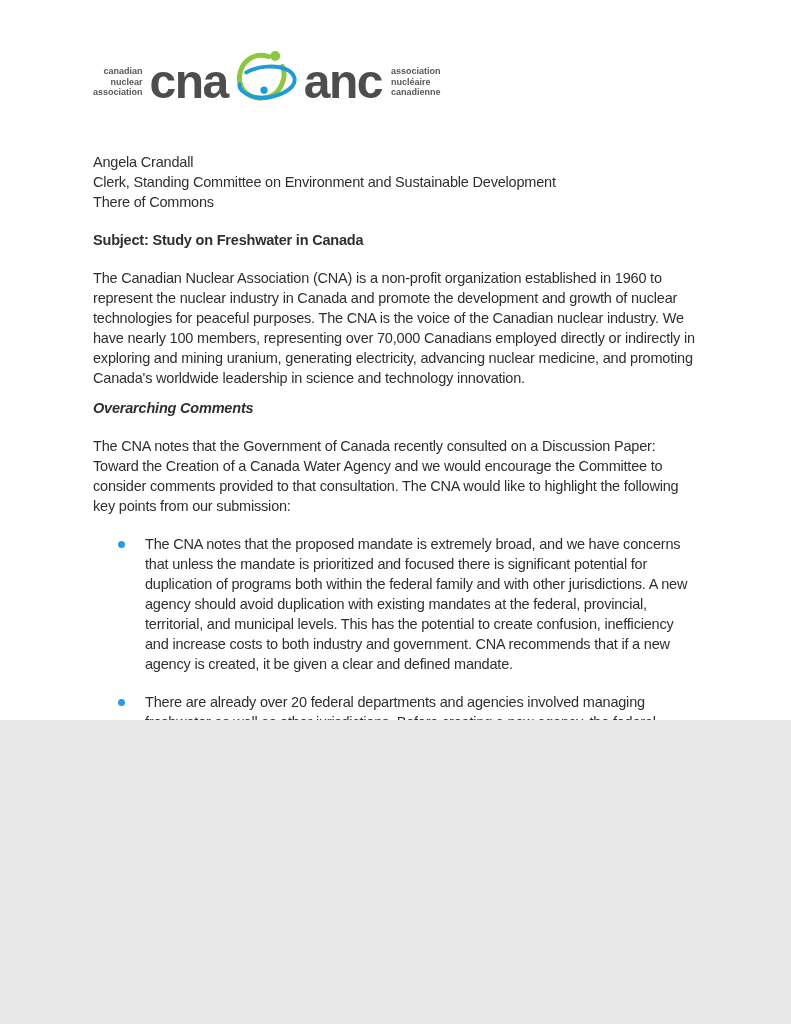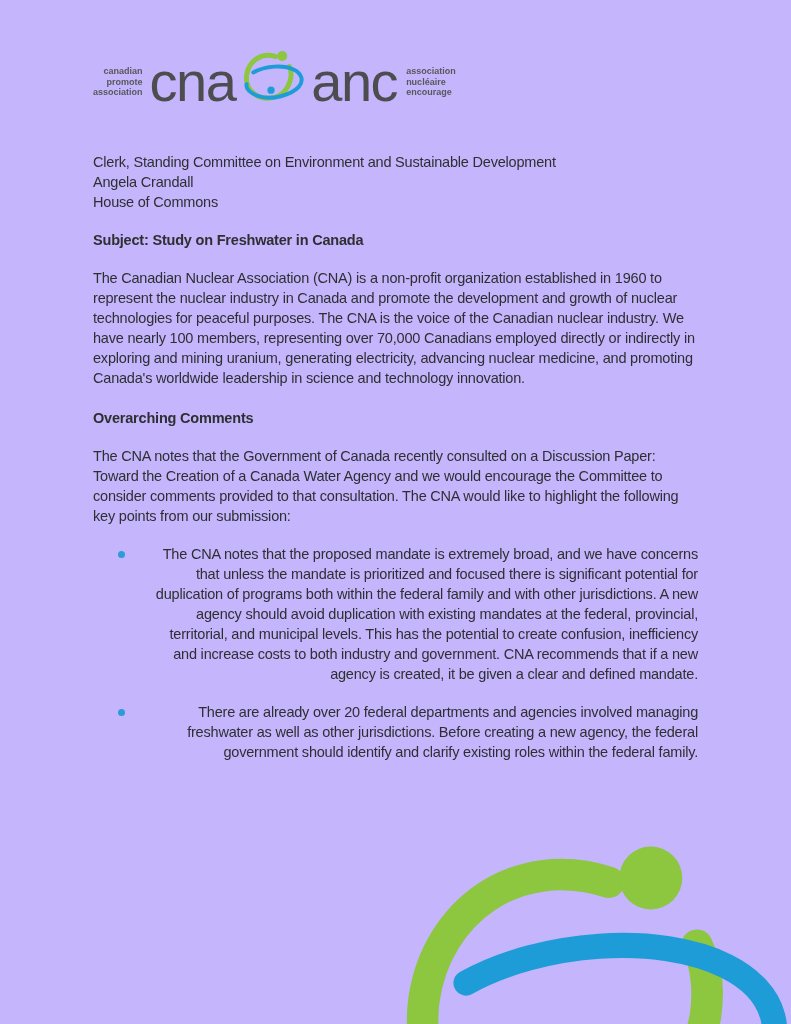--- a/index.html
+++ b/index.html
@@ -1,56 +1,56 @@
 <!DOCTYPE html>
 <html><head>
 <meta charset="utf-8">
 <style>
   html,body{margin:0;padding:0;background:#e8e8e8;}
   .page{
     position:relative;
-    width:791px;height:1024px;
+    width:791px;height:720px;
     margin:0 auto;
-    background:#c4b5fd;
+    background:#ffffff;
     overflow:hidden;
     color:#2f2f31;
     font:400 14.5px/20px "Liberation Sans", sans-serif;
     letter-spacing:-0.2px;
   }
   .content{position:relative;z-index:1;padding:52px 93px 0 93px;}
 
   
   .logo{display:flex;align-items:center;height:60px;}
   .logo-small{
     font-size:9px;line-height:10.5px;font-weight:700;
     color:#58585a;letter-spacing:0;
   }
   .logo-small.left{text-align:right;margin-right:7px;}
   .logo-small.right{text-align:left;margin-left:9px;}
   .logo-acronym{
-    font-size:56px;line-height:40px;font-weight:400;
+    font-size:48px;line-height:40px;font-weight:700;
     color:#4d4d4f;letter-spacing:-1.5px;
   }
   .atom-svg{width:66px;height:58px;margin:-6px 5px 0 5px;flex:0 0 auto;}
 
   
   p{margin:18px 0 0;}
   .date{margin-top:38px;}
   .address{margin-top:40px;}
   .address div{height:20px;}
   .subject{font-weight:700;}
-  .section-heading{margin:20px 0 0;font-size:14.5px;line-height:20px;font-weight:700;}
+  .section-heading{margin:10px 0 0;font-size:14.5px;line-height:20px;font-weight:700;font-style:italic;}
 
   ul.key-points{margin:18px 0 0;padding:0 0 0 25px;list-style:none;}
   ul.key-points li{display:flex;margin:0 0 18px 0;}
   .bullet-dot{
     flex:0 0 auto;width:7px;height:7px;border-radius:50%;
     background:#2b9cd8;margin:7px 20px 0 0;
   }
-  .bullet-text{flex:1;text-align:right;}
+  .bullet-text{flex:1;}
 
   
   .watermark{
     position:absolute;left:382px;top:840px;
     width:420px;height:370px;z-index:0;
   }
   .defs-hidden{position:absolute;width:0;height:0;overflow:hidden;}
 </style>
 </head>
 <body>
@@ -70,40 +70,40 @@
 
   <svg class="watermark" viewBox="0 0 100 88">
     <use href="#atom-symbol"></use>
   </svg>
 
   <div class="content">
 
     <div class="logo">
       <div class="logo-small left">
         <div>canadian</div>
-        <div>promote</div>
+        <div>nuclear</div>
         <div>association</div>
       </div>
       <div class="logo-acronym">cna</div>
       <svg class="atom-svg" viewBox="0 0 100 88">
         <use href="#atom-symbol"></use>
       </svg>
       <div class="logo-acronym">anc</div>
       <div class="logo-small right">
         <div>association</div>
         <div>nucléaire</div>
-        <div>encourage</div>
+        <div>canadienne</div>
       </div>
     </div>
 
 
     <div class="address">
+      <div>Angela Crandall</div>
       <div>Clerk, Standing Committee on Environment and Sustainable Development</div>
-      <div>Angela Crandall</div>
-      <div>House of Commons</div>
+      <div>There of Commons</div>
     </div>
 
     <p class="subject">Subject: Study on Freshwater in Canada</p>
 
     <p>The Canadian Nuclear Association (CNA) is a non-profit organization established in 1960 to represent the nuclear industry in Canada and promote the development and growth of nuclear technologies for peaceful purposes. The CNA is the voice of the Canadian nuclear industry. We have nearly 100 members, representing over 70,000 Canadians employed directly or indirectly in exploring and mining uranium, generating electricity, advancing nuclear medicine, and promoting Canada's worldwide leadership in science and technology innovation.</p>
 
 
     <p class="section-heading">Overarching Comments</p>
 
     <p>The CNA notes that the Government of Canada recently consulted on a Discussion Paper: Toward the Creation of a Canada Water Agency and we would encourage the Committee to consider comments provided to that consultation. The CNA would like to highlight the following key points from our submission:</p>

